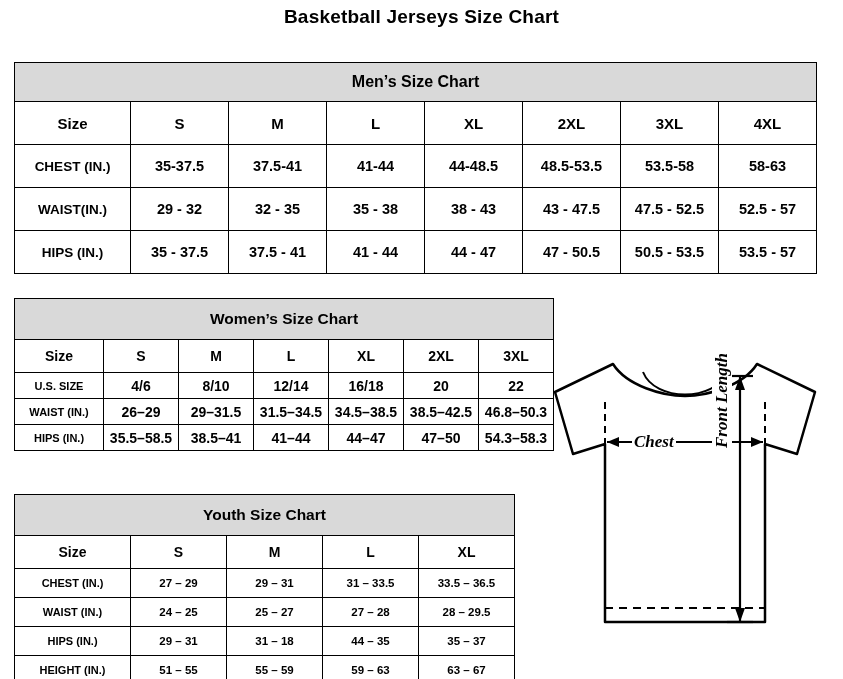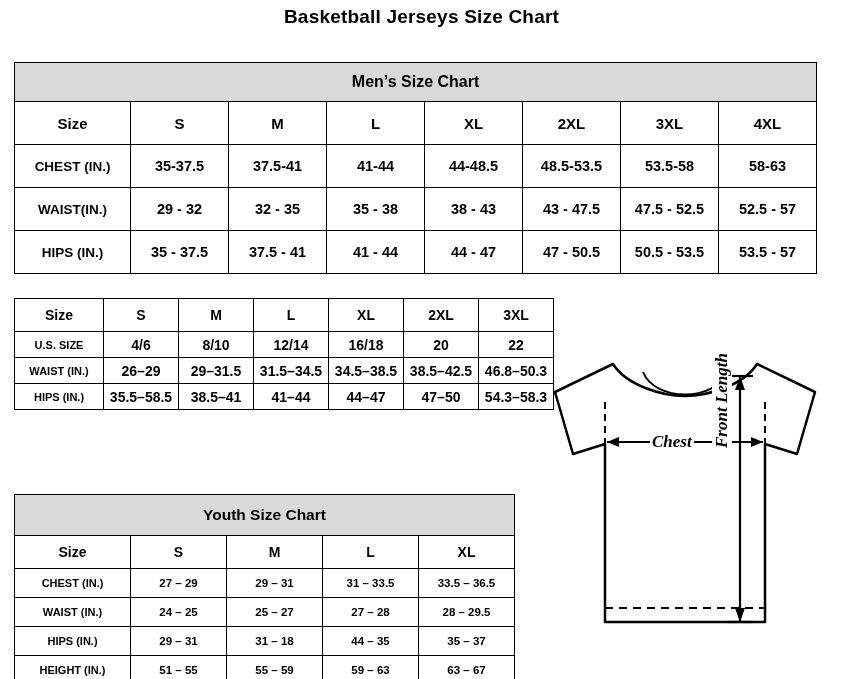--- a/index.html
+++ b/index.html
@@ -88,21 +88,21 @@
   #shirt-diagram {
     position: absolute;
     left: 535px;
     top: 350px;
     width: 300px;
     height: 320px;
   }
   #shirt-diagram svg { display: block; }
   .lbl-chest {
     position: absolute;
-    left: 650px;
+    left: 632px;
     top: 432px;
     font-size: 17px;
     font-style: italic;
     font-weight: bold;
     font-family: "Liberation Serif", serif;
     background: #ffffff;
     padding: 0 2px;
   }
   .lbl-front-length {
     position: absolute;
@@ -186,20 +186,23 @@
   <colgroup>
     <col style="width:89px">
       <col style="width:75px">
       <col style="width:75px">
       <col style="width:75px">
     <col style="width:75px">
       <col style="width:75px">
       <col style="width:75px">
   </colgroup>
   <tbody>
+    <tr>
+      <td class="caption-cell" colspan="7">Women’s Size Chart</td>
+    </tr>
     <tr>
       <td class="hdr-cell">Size</td>
       <td class="hdr-cell">S</td>
       <td class="hdr-cell">M</td>
       <td class="hdr-cell">L</td>
       <td class="hdr-cell">XL</td>
       <td class="hdr-cell">2XL</td>
       <td class="hdr-cell">3XL</td>
     </tr>
     <tr>

